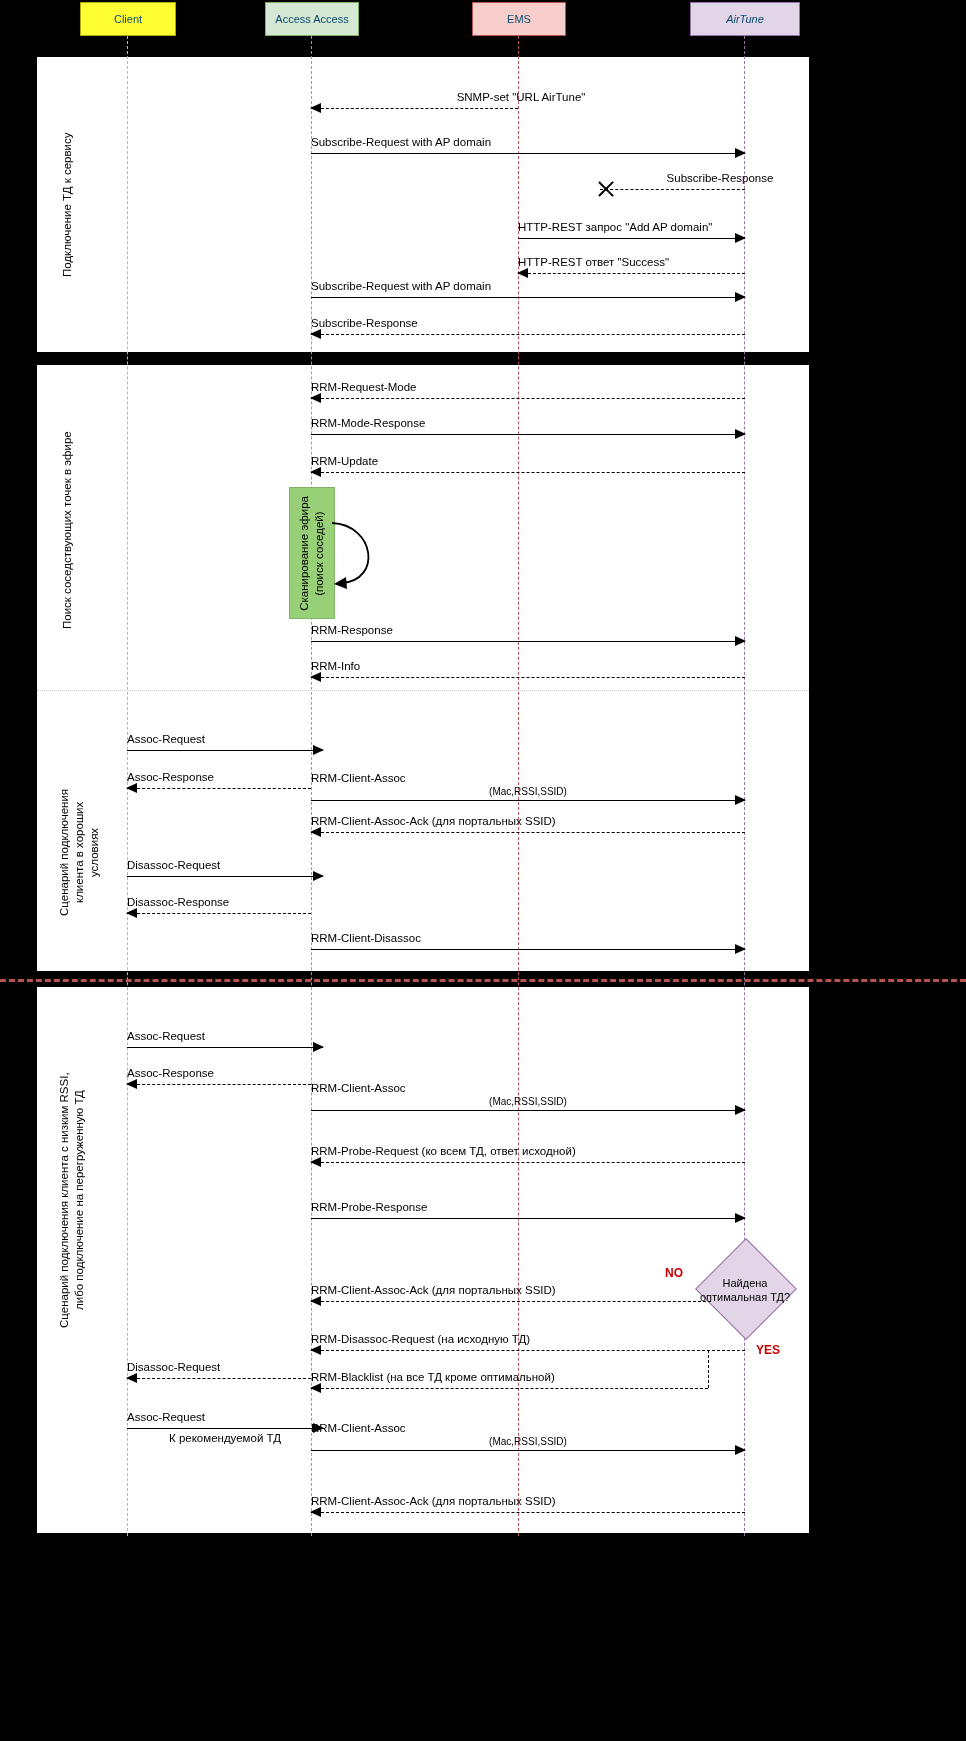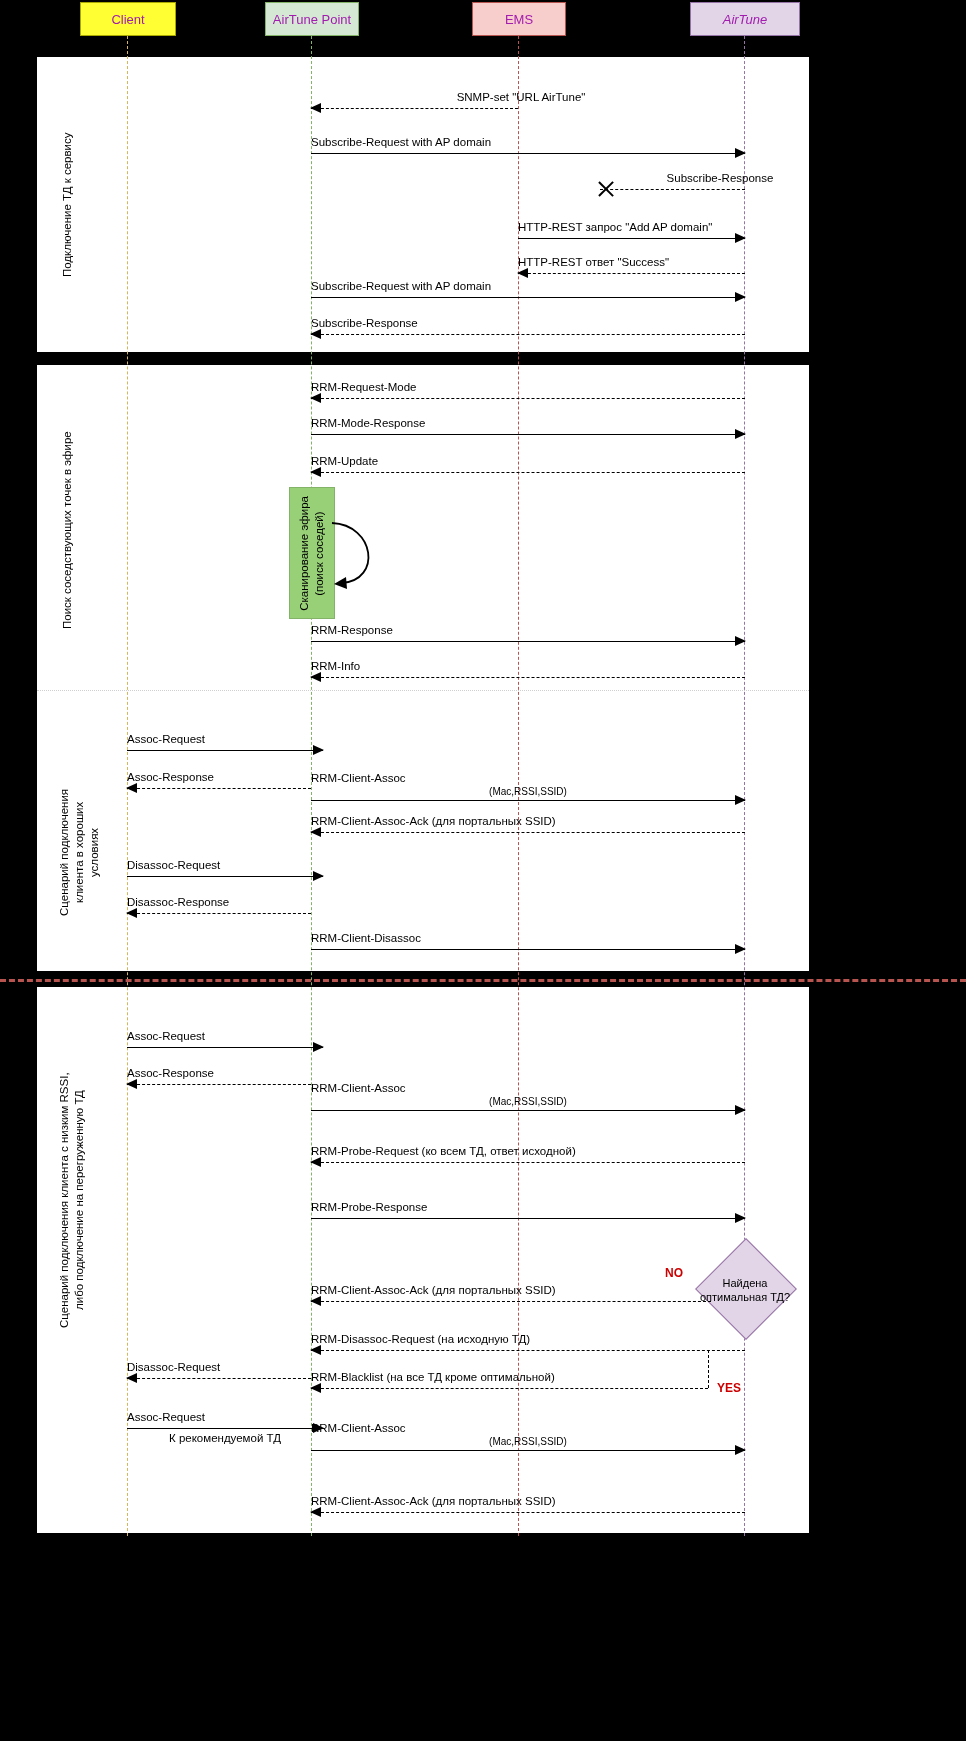--- a/index.html
+++ b/index.html
@@ -2,21 +2,21 @@
 <html><head>
 <meta charset="utf-8">
 <style>
   html,body{margin:0;padding:0;background:#000;}
   body{font-family:"Liberation Sans",sans-serif;}
   #canvas{position:relative;width:966px;height:1741px;background:#000;overflow:hidden;}
 
   
   .actor{position:absolute;top:2px;height:34px;border:1px solid #666;
          display:flex;align-items:center;justify-content:center;
-         font-size:13px;color:#a21caf;box-sizing:border-box;}
+         font-size:11px;color:#0c4a6e;box-sizing:border-box;}
   .actor.client     {left:80px; width:96px;  background:#ffff33;border-color:#a9a900;}
   .actor.ap         {left:265px;width:94px;  background:#d5e8d4;border-color:#82b366;}
   .actor.ems        {left:472px;width:94px;  background:#f8cecc;border-color:#b85450;}
   .actor.airtune    {left:690px;width:110px; background:#e1d5e7;border-color:#9673a6;font-style:italic;}
 
   
   .lifeline{position:absolute;top:36px;width:0;border-left:1px dashed;}
   .ll-client {left:127px;height:1500px;border-color:#d6b656;}
   .ll-ap     {left:311px;height:1500px;border-color:#82b366;}
   .ll-ems    {left:518px;height:1500px;border-color:#b85450;}
@@ -87,21 +87,21 @@
 <div id="canvas">
 
   <div class="frame f1"></div>
   <div class="frame f2"></div>
   <div class="frame f3"></div>
 
   <div class="actor client">
       <span>Client</span>
     </div>
   <div class="actor ap">
-      <span>AirTune Point</span>
+      <span>Access Access</span>
     </div>
   <div class="actor ems">
       <span>EMS</span>
     </div>
   <div class="actor airtune">
       <span>AirTune</span>
     </div>
 
   <div class="lifeline ll-client"></div>
   <div class="lifeline ll-ap"></div>
@@ -273,21 +273,21 @@
   <div class="msg solid right" style="left:311px;top:1218px;width:434px;">
     <div class="line"></div>
     <div class="head"></div>
     <div class="lbl">RRM-Probe-Response</div>
   </div>
 
   <div class="diamond" style="left:710px;top:1253px;width:70px;height:70px;"></div>
   <div class="diamond-text" style="left:684px;top:1277px;width:122px;text-align:center;">Найдена
 оптимальная ТД?</div>
   <div class="yn" style="left:665px;top:1266px;">NO</div>
-  <div class="yn" style="left:717px;top:1343px;margin-top:38px;">YES</div>
+  <div class="yn" style="left:756px;top:1343px;">YES</div>
 
   <div class="msg dashed left" style="left:311px;top:1301px;width:400px;">
     <div class="line"></div>
     <div class="head"></div>
     <div class="lbl" style="width:420px;">RRM-Client-Assoc-Ack (для портальных SSID)</div>
   </div>
 
   <div class="msg dashed left" style="left:311px;top:1350px;width:434px;">
     <div class="line"></div>
     <div class="head"></div>

